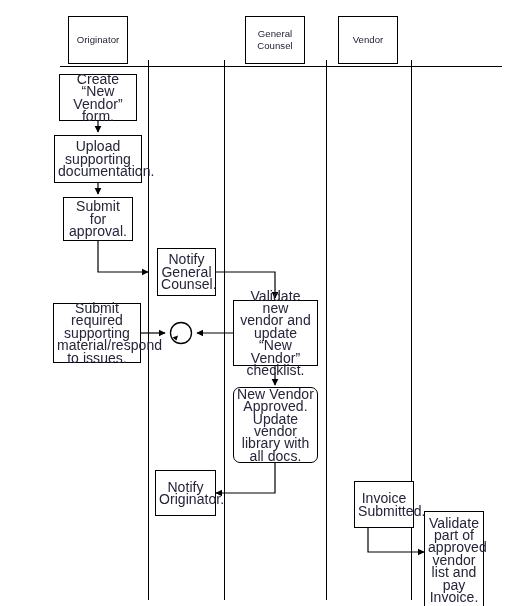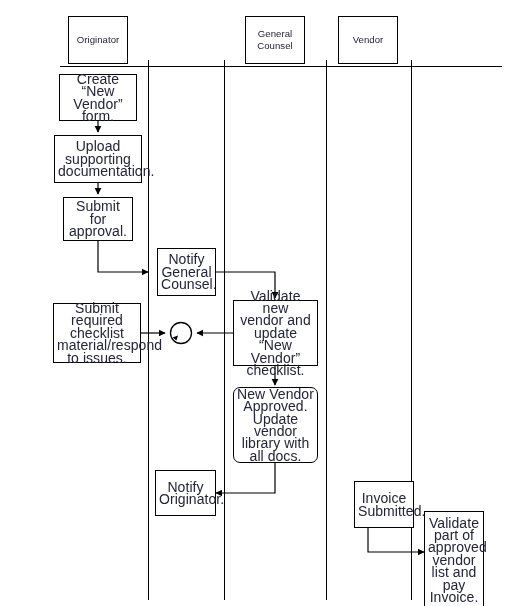--- a/index.html
+++ b/index.html
@@ -111,21 +111,21 @@
     <span>Upload
 supporting
 documentation.</span>
   </div>
   <div class="node" style="left:63px; top:197px; width:70px; height:44px;">
     <span>Submit for
 approval.</span>
   </div>
   <div class="node" style="left:53px; top:303px; width:88px; height:60px;">
     <span>Submit required
-checklist
+supporting
 material/respond
 to issues.</span>
   </div>
 
   <div class="node" style="left:157px; top:248px; width:59px; height:48px;">
     <span>Notify
 General
 Counsel.</span>
   </div>
   <div class="node" style="left:155px; top:470px; width:61px; height:46px;">

